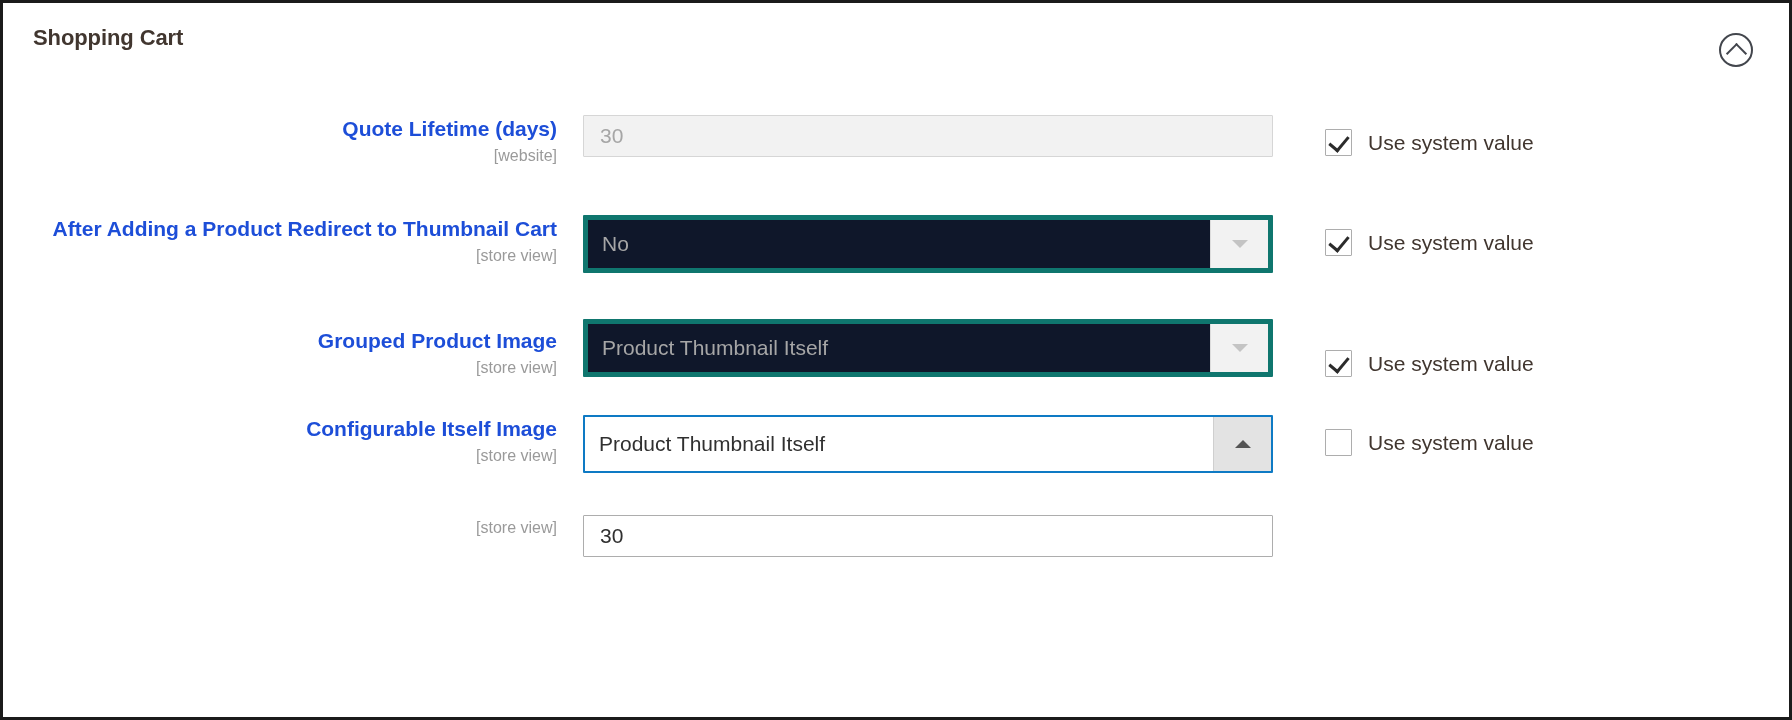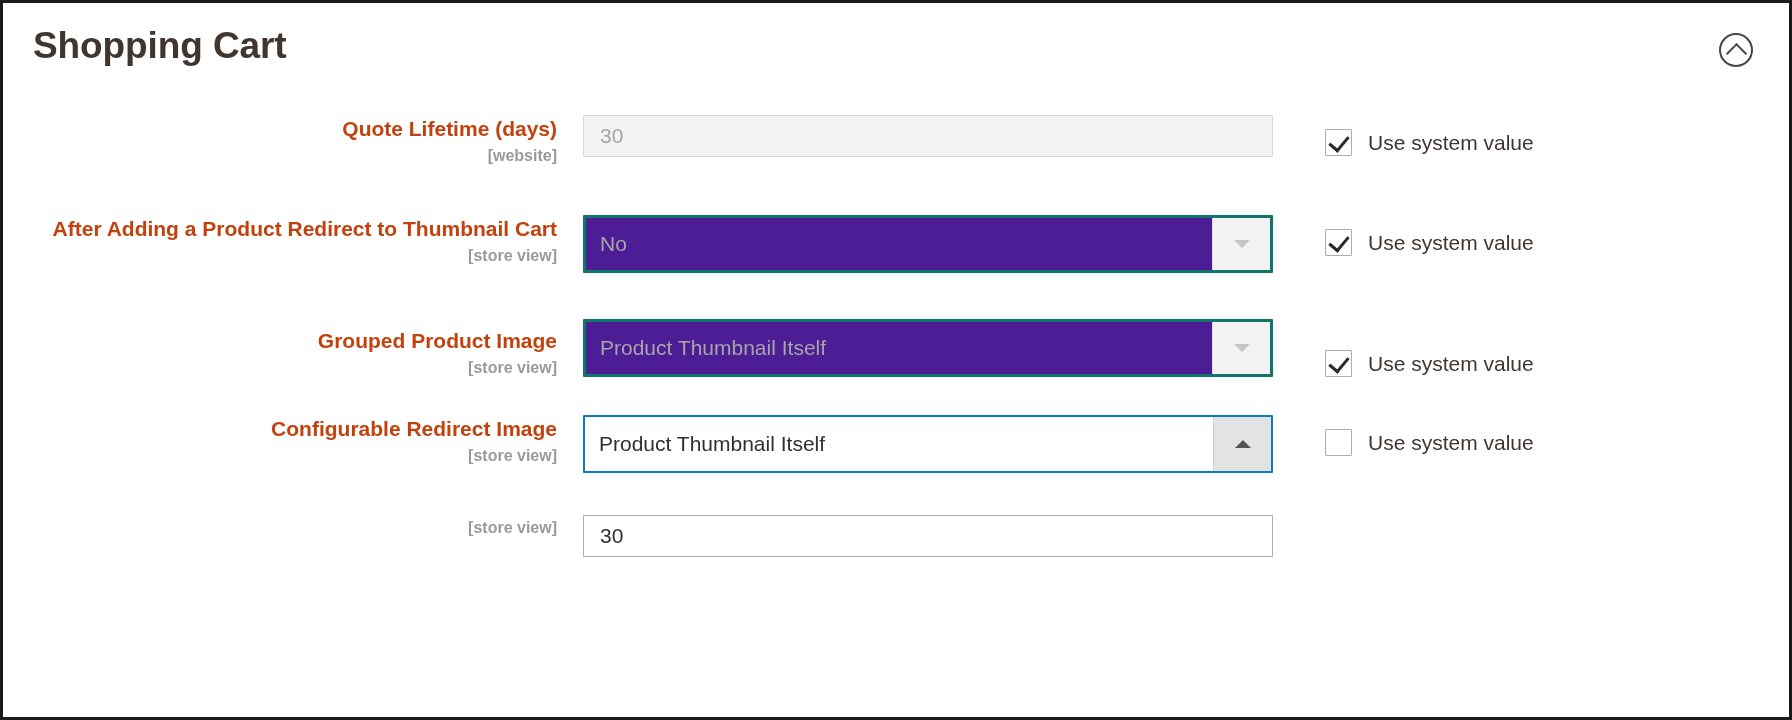--- a/index.html
+++ b/index.html
@@ -34,21 +34,21 @@
   
   .section-header {
     position: relative;
     height: 88px;
     border-bottom: 1px solid #ffffff;
   }
   .section-title {
     position: absolute;
     left: 30px;
     top: 22px;
-    font-size: 37px;
+    font-size: 22px;
     font-weight: bold;
     color: #41362f;
     letter-spacing: -0.1px;
     white-space: nowrap;
   }
   .collapse-toggle {
     position: absolute;
     right: 36px;
     top: 30px;
     width: 34px;
@@ -89,30 +89,30 @@
   .label-col {
     width: 580px;
     flex: 0 0 580px;
     text-align: right;
     padding-right: 26px;
     box-sizing: border-box;
   }
   .field-label {
     font-size: 21px;
     font-weight: bold;
-    color: #c2410c;
+    color: #1d4ed8;
     line-height: 1.33;
     display: block;
   }
   .field-scope {
     display: block;
     margin-top: 3px;
     font-size: 16px;
     color: #9a9a9a;
-    font-weight: bold;
+    font-weight: normal;
     line-height: 1.2;
   }
 
   .control-col {
     width: 690px;
     flex: 0 0 690px;
     box-sizing: border-box;
   }
 
   .txt-input {
@@ -132,22 +132,22 @@
     background: #f2f2f2;
     border-color: #d6d6d6;
     color: #a6a6a6;
   }
 
   .select-wrap {
     position: relative;
     width: 690px;
     height: 58px;
     box-sizing: border-box;
-    border: 3px solid #0f766e;
-    background: #4c1d95;
+    border: 5px solid #0f766e;
+    background: #0f172a;
     border-radius: 1px;
   }
   .select-wrap.focused {
     border: 2px solid #0e7ac4;
     background: #ffffff;
   }
   .select-value {
     position: absolute;
     left: 14px;
     top: 0;
@@ -297,21 +297,21 @@
           </div>
           <div class="sysval">
             <span class="cbox">
               <span class="tick"></span>
             </span>
             <span class="sysval-label">Use system value</span>
           </div>
         </div>
         <div class="field-row" style="margin-top: 38px;">
           <div class="label-col">
-            <label class="field-label">Configurable Redirect Image</label>
+            <label class="field-label">Configurable Itself Image</label>
             <span class="field-scope">[store view]</span>
           </div>
           <div class="control-col">
             <div class="select-wrap focused">
               <span class="select-value">Product Thumbnail Itself</span>
               <span class="select-arrow-btn">
                 <span class="tri up"></span>
               </span>
             </div>
           </div>

